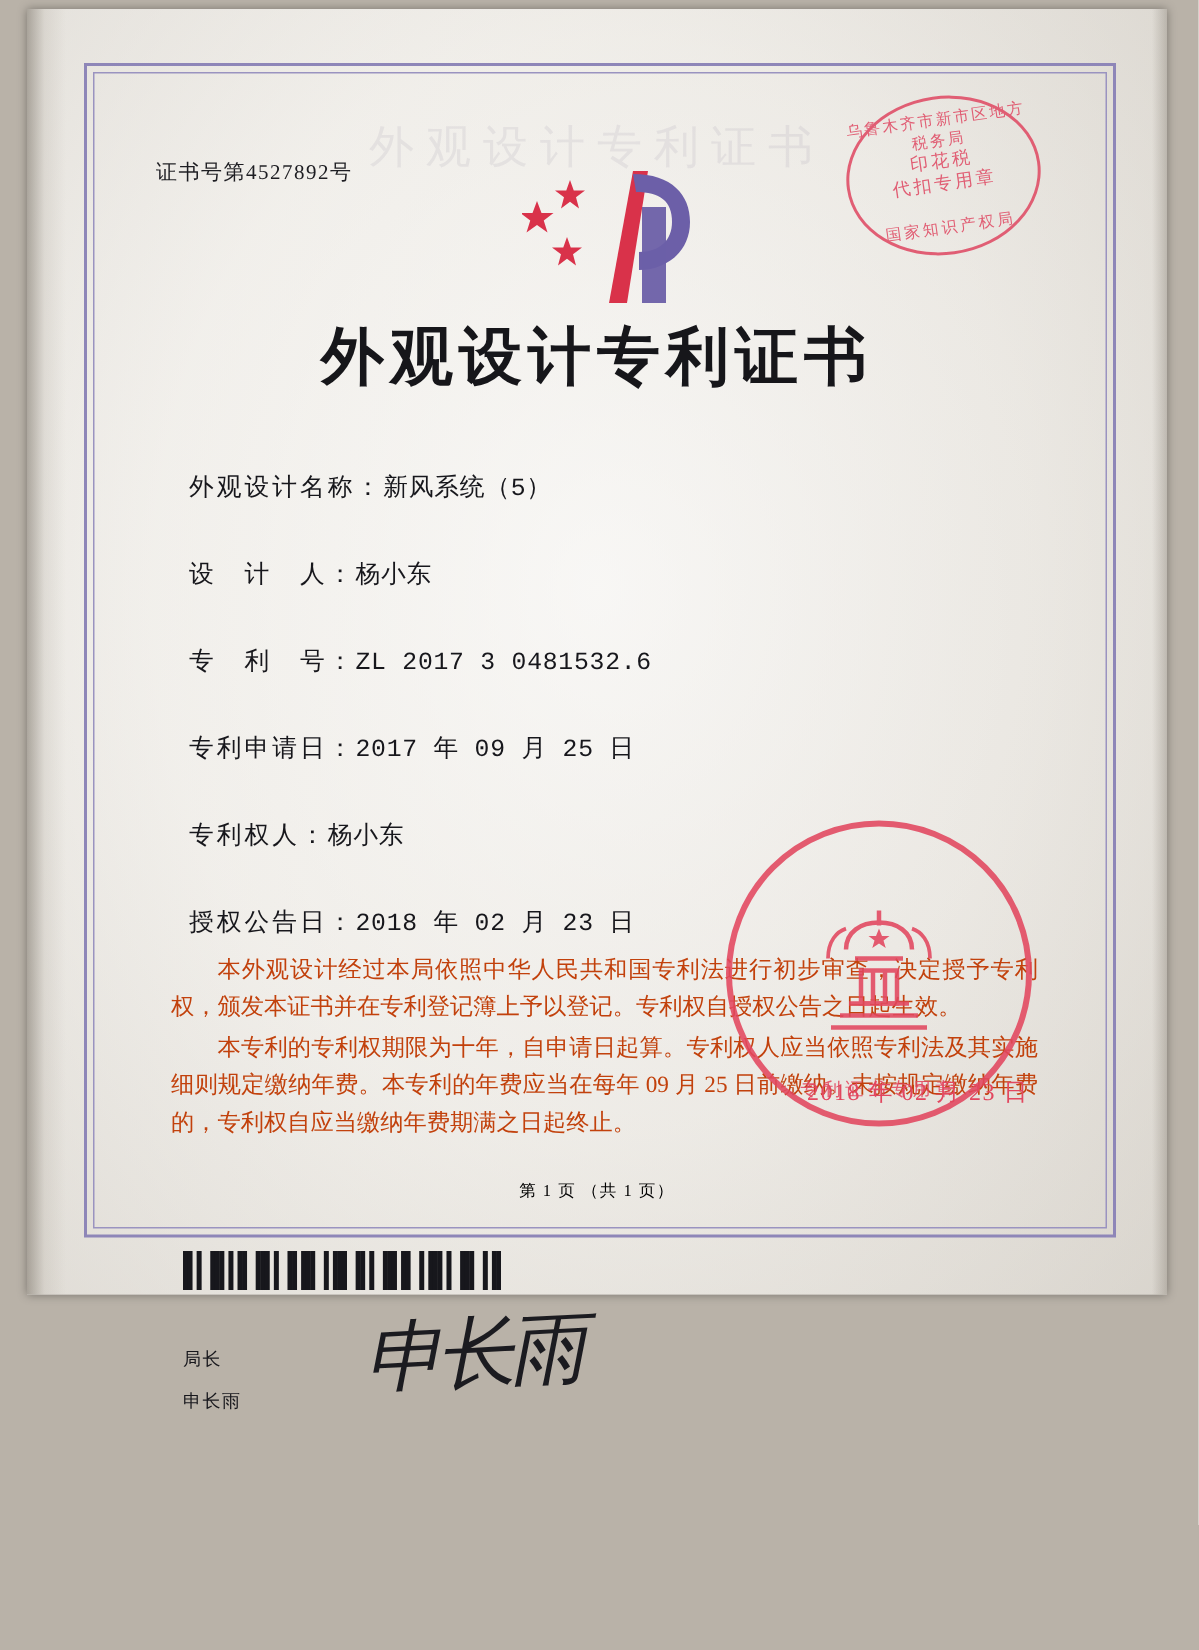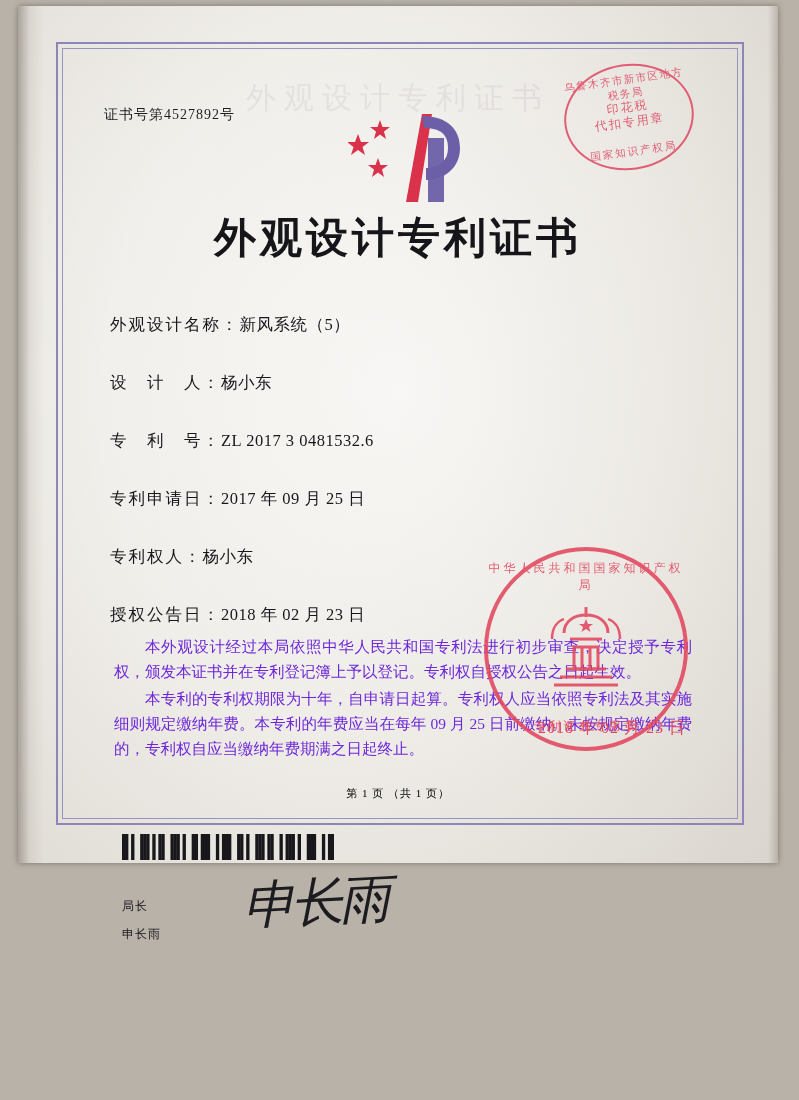--- a/index.html
+++ b/index.html
@@ -98,34 +98,34 @@
     position:absolute;left:0;right:0;top:204px;
     text-align:center;
     font-size:42px;
     letter-spacing:4px;
     font-weight:bold;
     color:#16161a;
     font-family:"DejaVu Sans","Liberation Sans",sans-serif;
   }
 
   .fields{
-    position:absolute;left:92px;top:308px;right:80px;
+    position:absolute;left:108px;top:308px;right:80px;font-family:Liberation Mono, monospace;
   }
   .field{
     font-size:16.5px;color:#17171c;
     margin-bottom:36px;
     letter-spacing:.5px;
   }
   .field .lbl{letter-spacing:2px;}
 
   .body-text{
     position:absolute;left:96px;right:86px;top:628px;
     font-size:15.5px;
     line-height:25px;
-    color:#6d28d9;
+    color:#c2410c;
     text-align:justify;
   }
   .body-text p{margin:0 0 2px 0;text-indent:2em;}
 
   .barcode{
     position:absolute;left:104px;top:828px;
     width:212px;height:26px;
   }
 
   .director{
@@ -286,21 +286,20 @@
   </div>
 
   <div class="signature">申长雨</div>
 
   <div class="director">
     <div>局长</div>
     <div>申长雨</div>
   </div>
 
   <div class="seal-main">
-    <div class="arc-top">中华人民共和国国家知识产权局</div>
     <svg class="emblem" viewBox="0 0 104 96">
       <g fill="none" stroke="#e2475f" stroke-width="3">
         <path d="M52 8 L52 18"></path>
         <path d="M20 86 L84 86"></path>
         <path d="M26 78 L78 78"></path>
         <path d="M32 70 L72 70"></path>
         <path d="M30 34 C30 22 40 16 52 16 C64 16 74 22 74 34"></path>
         <path d="M36 40 L68 40"></path>
         <path d="M40 48 L64 48 L64 70 L40 70 Z"></path>
         <path d="M48 48 L48 70 M56 48 L56 70"></path>

